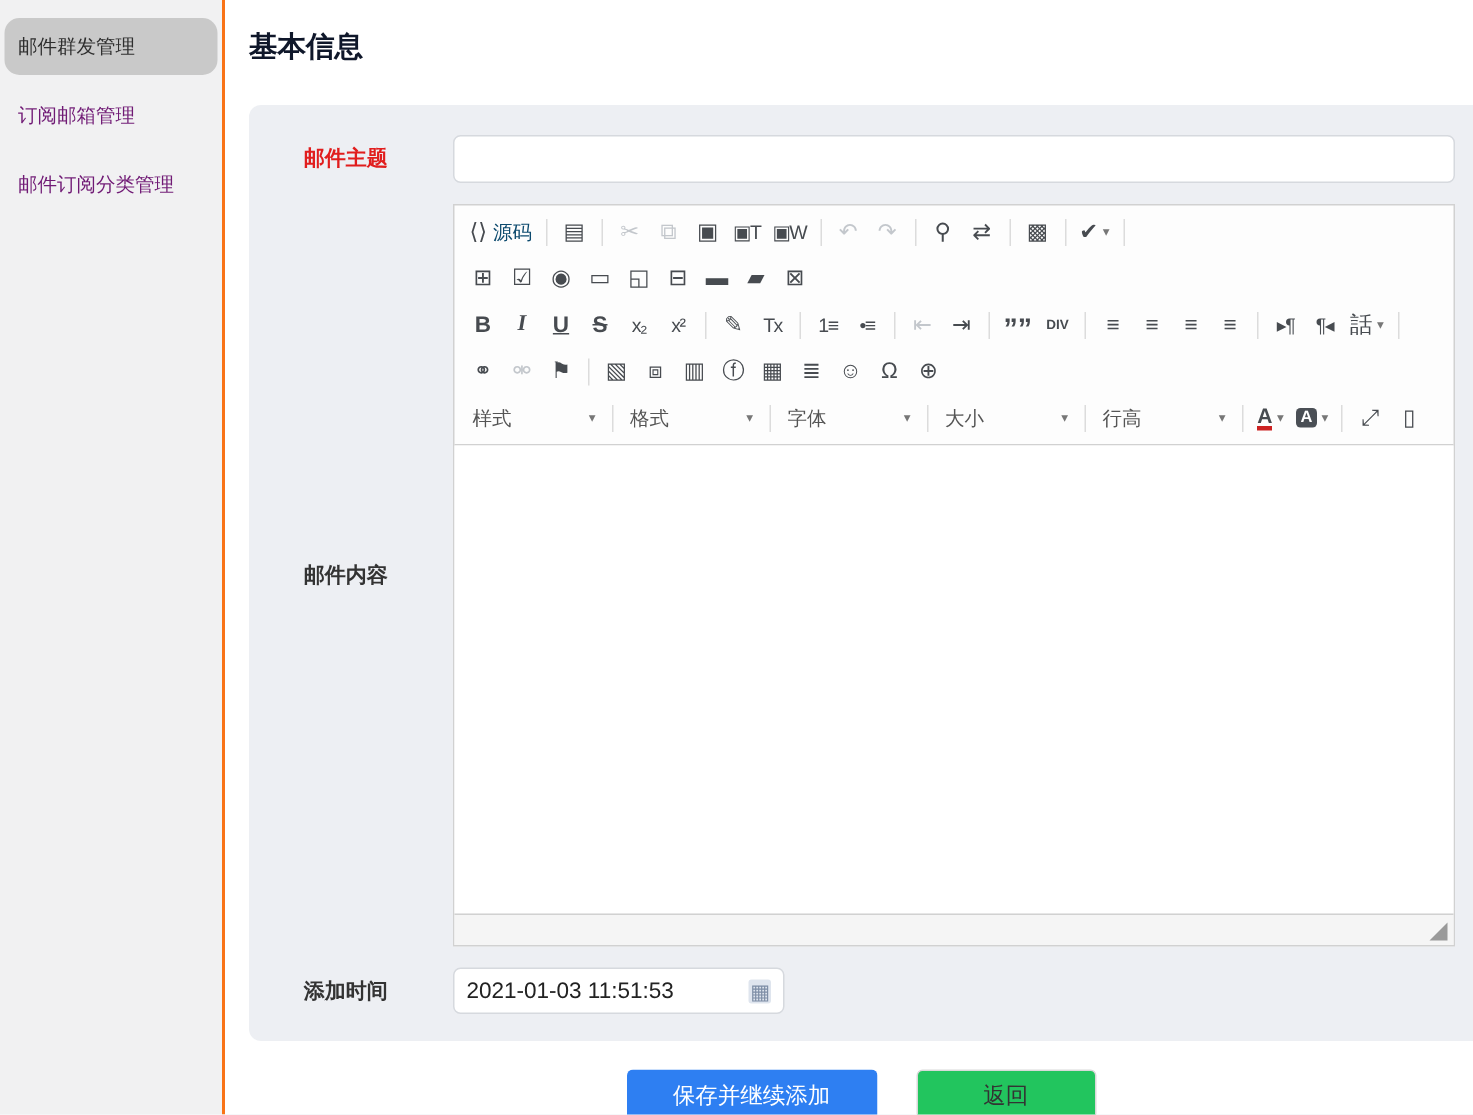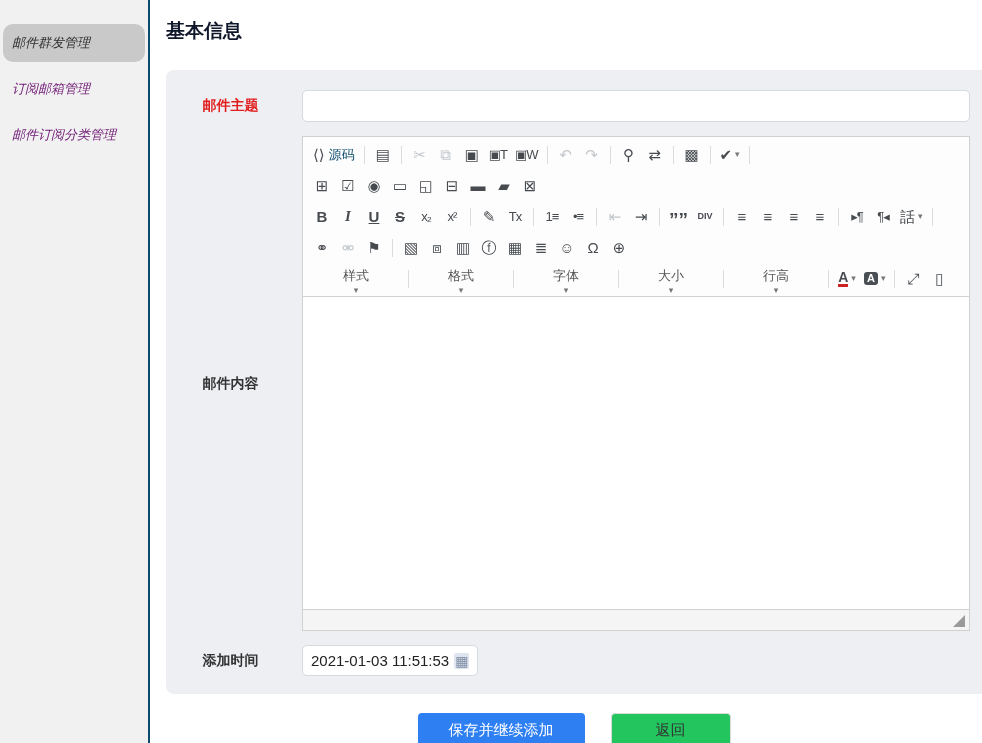--- a/index.html
+++ b/index.html
@@ -5,21 +5,21 @@
   :root{
     --c-accent:#2e7ff2; --c-required:#e11d1d; --c-panel:#edeff3; --c-sidebar:#f1f1f2;
     --c-sidebar_active:#c9c9c9; --c-border:#d6d9de; --c-text:#333333; --c-icon:#474b50;
     --c-icon_disabled:#c3c7cc; --c-editor_border:#d1d1d1; --c-editor_footer:#f5f5f5;
   }
   *{box-sizing:border-box;margin:0;padding:0;}
   html,body{width:982px;height:743px;overflow:hidden;}
   body{font-family:"Liberation Sans","DejaVu Sans",sans-serif;background:#fff;color:var(--c-text);display:flex;}
 
   
-  .sidebar{width:150px;min-width:150px;height:100%;background:var(--c-sidebar);border-right:2px solid #0c4a6e;padding:24px 3px;font-style:italic;}
+  .sidebar{width:150px;min-width:150px;height:100%;background:var(--c-sidebar);border-right:2px solid #f97316;padding:12px 3px;}
   .side-item{font-size:13px;color:#701a75;padding:10px 9px;border-radius:10px;margin-bottom:8px;cursor:pointer;}
   .side-item.active{background:var(--c-sidebar_active);color:#2e2e2e;}
 
   
   .main{flex:1;padding:18px 0 0 16px;position:relative;}
   .page-title{font-size:19px;font-weight:bold;color:#0f172a;margin-bottom:26px;}
   .panel{background:var(--c-panel);border-radius:8px 0 0 8px;padding:20px 12px 18px 0;width:calc(100% + 0px);}
 
   .form-row{display:flex;align-items:center;margin-bottom:14px;}
   .form-row:last-child{margin-bottom:0;}
@@ -42,30 +42,30 @@
   .tb-btn .caret{font-size:9px;margin-left:3px;color:#777;}
   .g-b{font-weight:bold;}
   .g-i{font-style:italic;font-family:"Liberation Serif",serif;font-weight:bold;}
   .g-u{text-decoration:underline;font-weight:bold;}
   .g-s{text-decoration:line-through;font-weight:bold;}
   .g-small{font-size:9px;font-weight:bold;letter-spacing:0;}
   .g-quote{font-size:19px;font-weight:bold;line-height:10px;position:relative;top:3px;}
   .g-two{font-size:13px;letter-spacing:-1px;}
   .g-colorA{border-bottom:3px solid #c22;padding-bottom:0;font-weight:bold;font-size:14px;}
   .g-colorBG{background:#4a4f55;color:#fff;border-radius:3px;padding:1px 3px;font-size:11px;font-weight:bold;}
-  .tb-select{display:inline-flex;align-items:center;justify-content:space-between;width:92px;height:24px;margin:1px 1px;padding:0 5px;cursor:pointer;flex-direction:column;}
+  .tb-select{display:inline-flex;align-items:center;justify-content:space-between;width:92px;height:24px;margin:1px 1px;padding:0 5px;cursor:pointer;}
   .tb-select .tb-label{font-size:13px;color:#555;}
   .tb-select .caret{font-size:9px;color:#777;}
 
   .editor-body{height:312px;background:#fff;}
   .editor-footer{height:21px;background:var(--c-editor_footer);border-top:1px solid var(--c-editor_border);position:relative;}
   .resize-handle{position:absolute;right:4px;bottom:3px;width:0;height:0;border-left:12px solid transparent;border-bottom:12px solid #9a9a9a;cursor:nwse-resize;}
 
   
-  .datetime-box{display:inline-flex;align-items:center;background:#fff;border:1px solid var(--c-border);border-radius:5px;height:31px;padding:0 8px;font-size:15px;color:#222;cursor:pointer;}
+  .datetime-box{display:inline-flex;align-items:center;background:#fff;border:1px solid var(--c-border);border-radius:5px;height:31px;padding:0 8px;font-size:15px;color:#222;cursor:pointer;gap:45px;}
   .calendar-icon{margin-left:5px;font-size:14px;color:#7e8ea6;background:#dfe5ee;border-radius:2px;line-height:1;padding:1px;}
 
   
   .actions{display:flex;justify-content:center;gap:26px;margin-top:19px;}
   .btn{height:35px;border-radius:4px;font-size:15px;display:inline-flex;align-items:center;justify-content:center;cursor:pointer;border:1px solid transparent;}
   .btn-primary{background:var(--c-accent);color:#fff;padding:0 30px;}
   .btn-default{background:#22c55e;color:#333;border-color:#d9d9d9;padding:0 44px;}
 </style>
 </head>
 <body>

